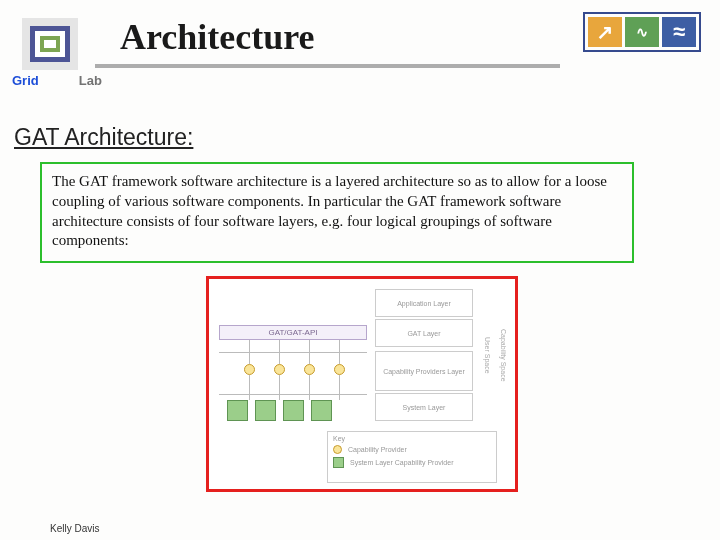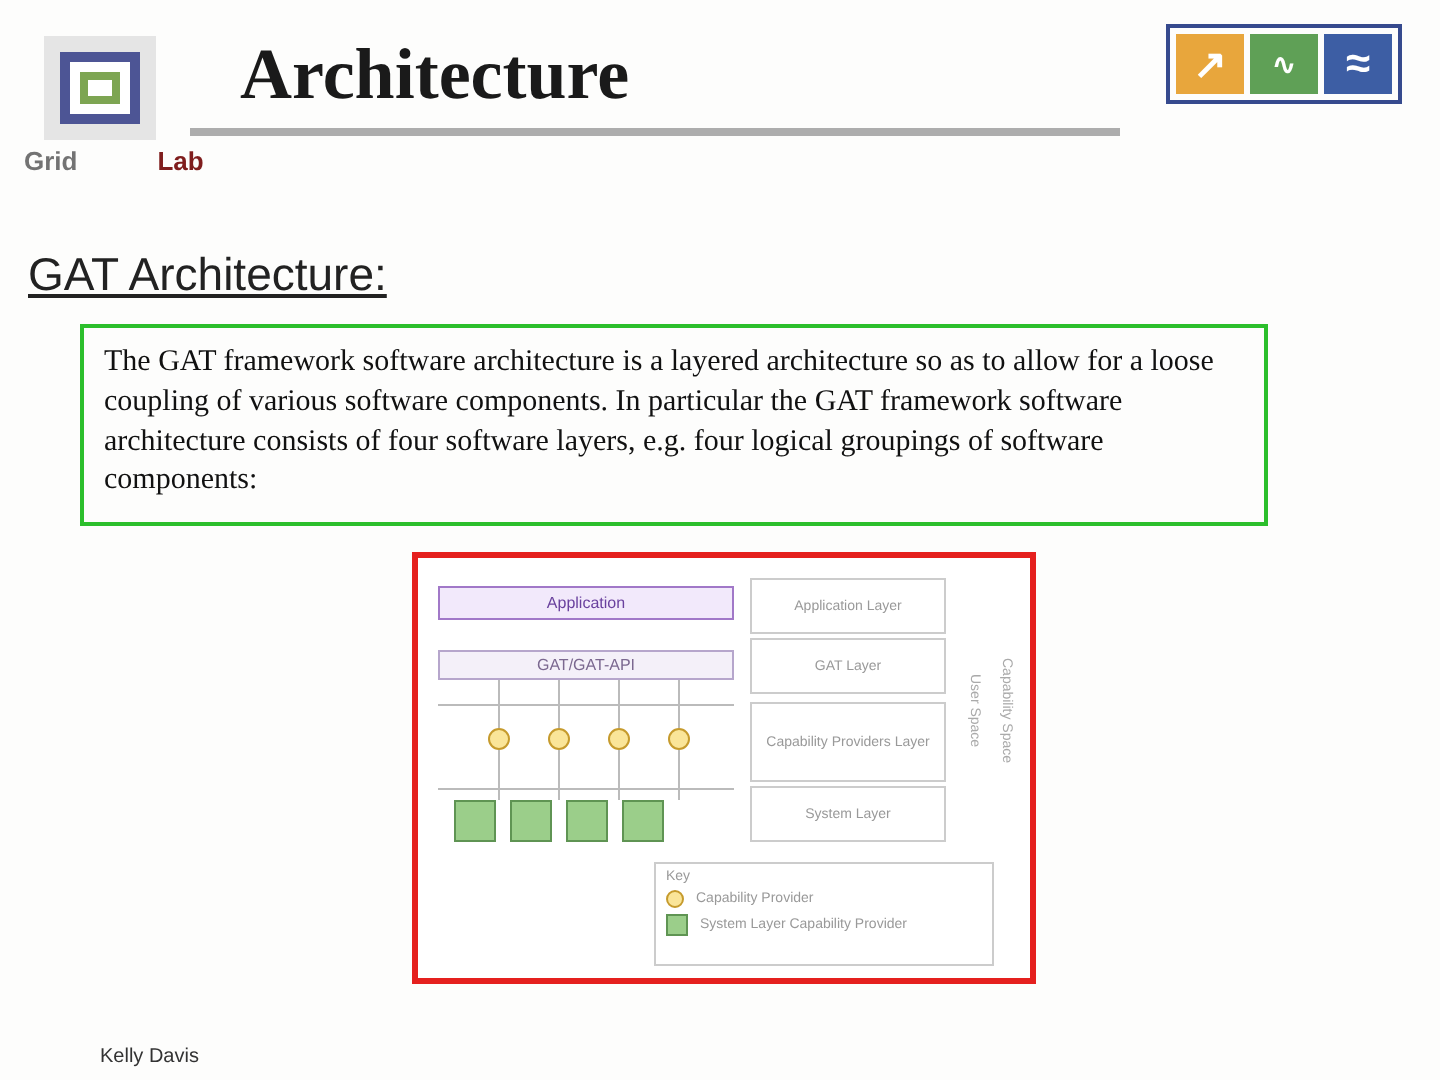--- a/index.html
+++ b/index.html
@@ -39,22 +39,22 @@
   .gridlab-inner {
     position: absolute;
     inset: 5px;
     border: 4px solid #7da552;
   }
   .gridlab-text {
     font-family: Arial, sans-serif;
     font-size: 13px;
     font-weight: bold;
   }
-  .gridlab-text .g1 { color: #737373; }
-  .gridlab-text .g2 { color: #7f1d1d; margin-left: 40px; }
+  .gridlab-text .g1 { color: #1d4ed8; }
+  .gridlab-text .g2 { color: #737373; margin-left: 40px; }
   .title {
     position: absolute;
     left: 120px;
     top: 16px;
     font-size: 36px;
     font-weight: bold;
     color: #1a1a1a;
     font-family: 'Times New Roman', serif;
   }
   .title-rule {
@@ -228,21 +228,20 @@
 </div>
 
 <div class="subtitle">GAT Architecture:</div>
 
 <div class="body-box">
   <span>The GAT framework software architecture  is a layered architecture so as to allow for a loose coupling of various software components. In particular the GAT framework software architecture consists of four software layers, e.g. four logical groupings of software components:</span>
 </div>
 
 <div class="diagram-box">
   <div class="diag-inner">
-    <div class="app-box">Application</div>
     <div class="gat-bar">GAT/GAT-API</div>
     <div class="mid-hline"></div>
     <div class="vline v1"></div>
       <div class="vline v2"></div>
       <div class="vline v3"></div>
       <div class="vline v4"></div>
     <div class="circle c1"></div>
     <div class="circle c2"></div>
     <div class="circle c3"></div>
     <div class="circle c4"></div>

